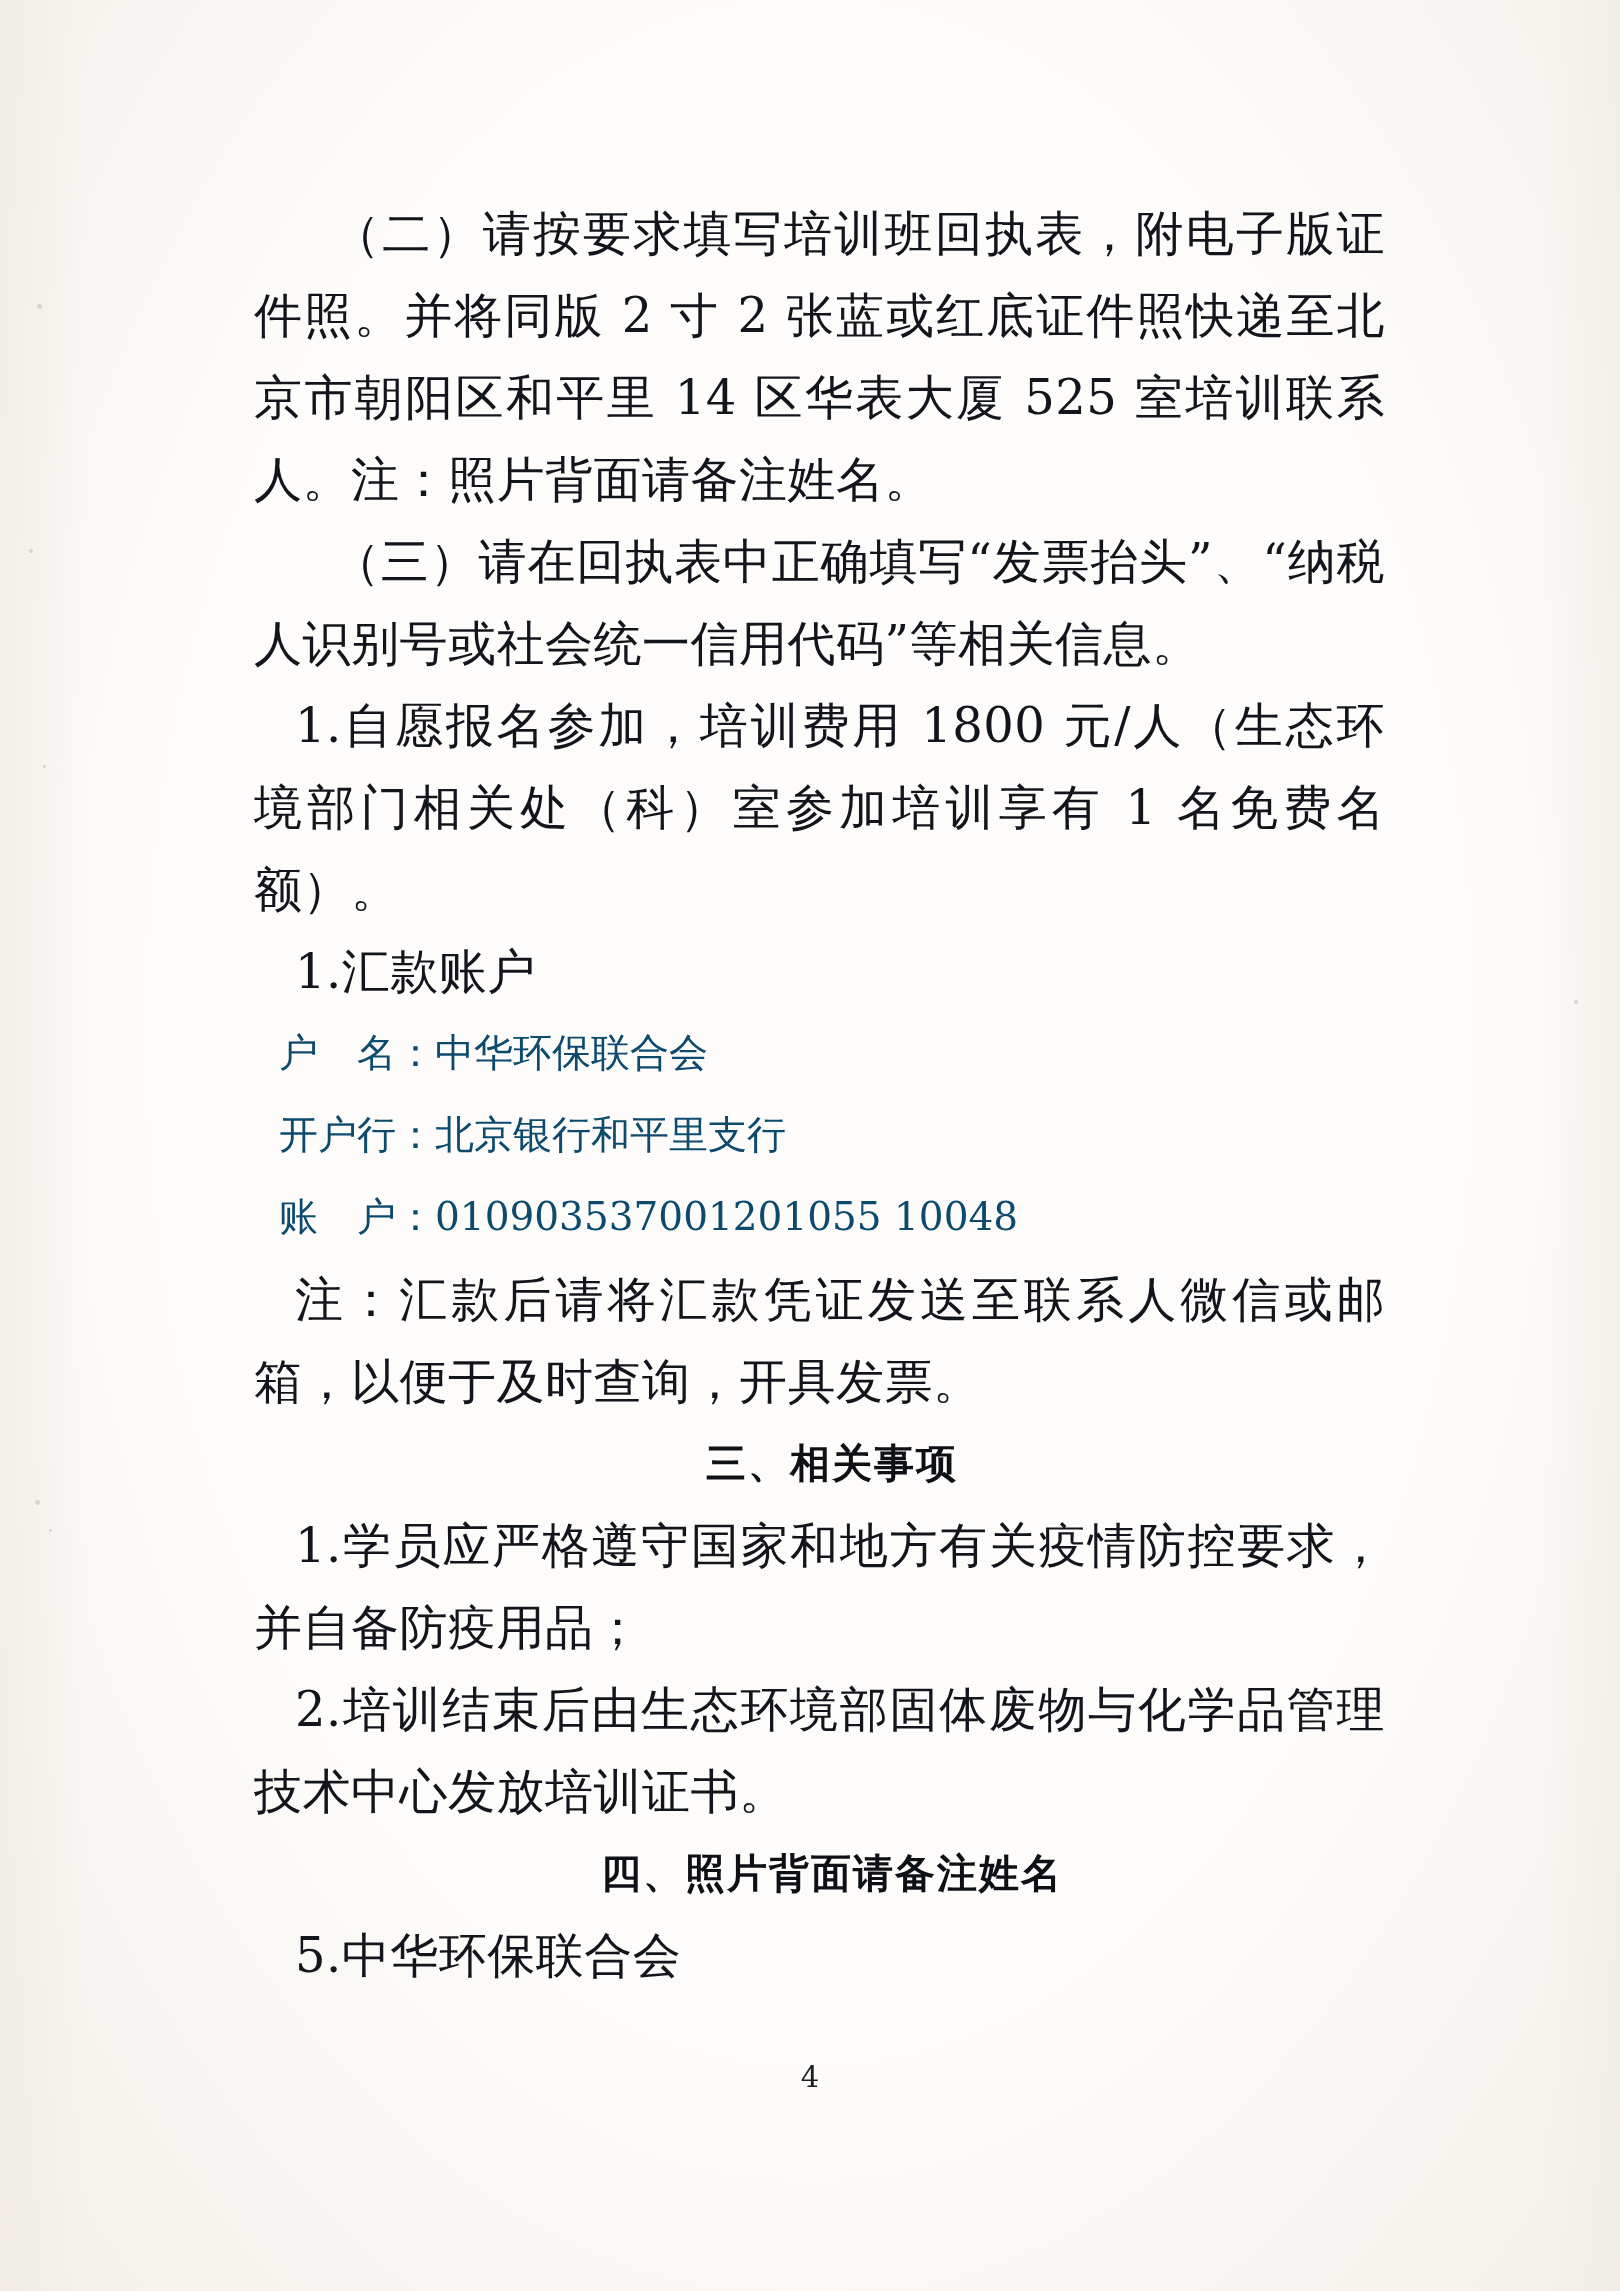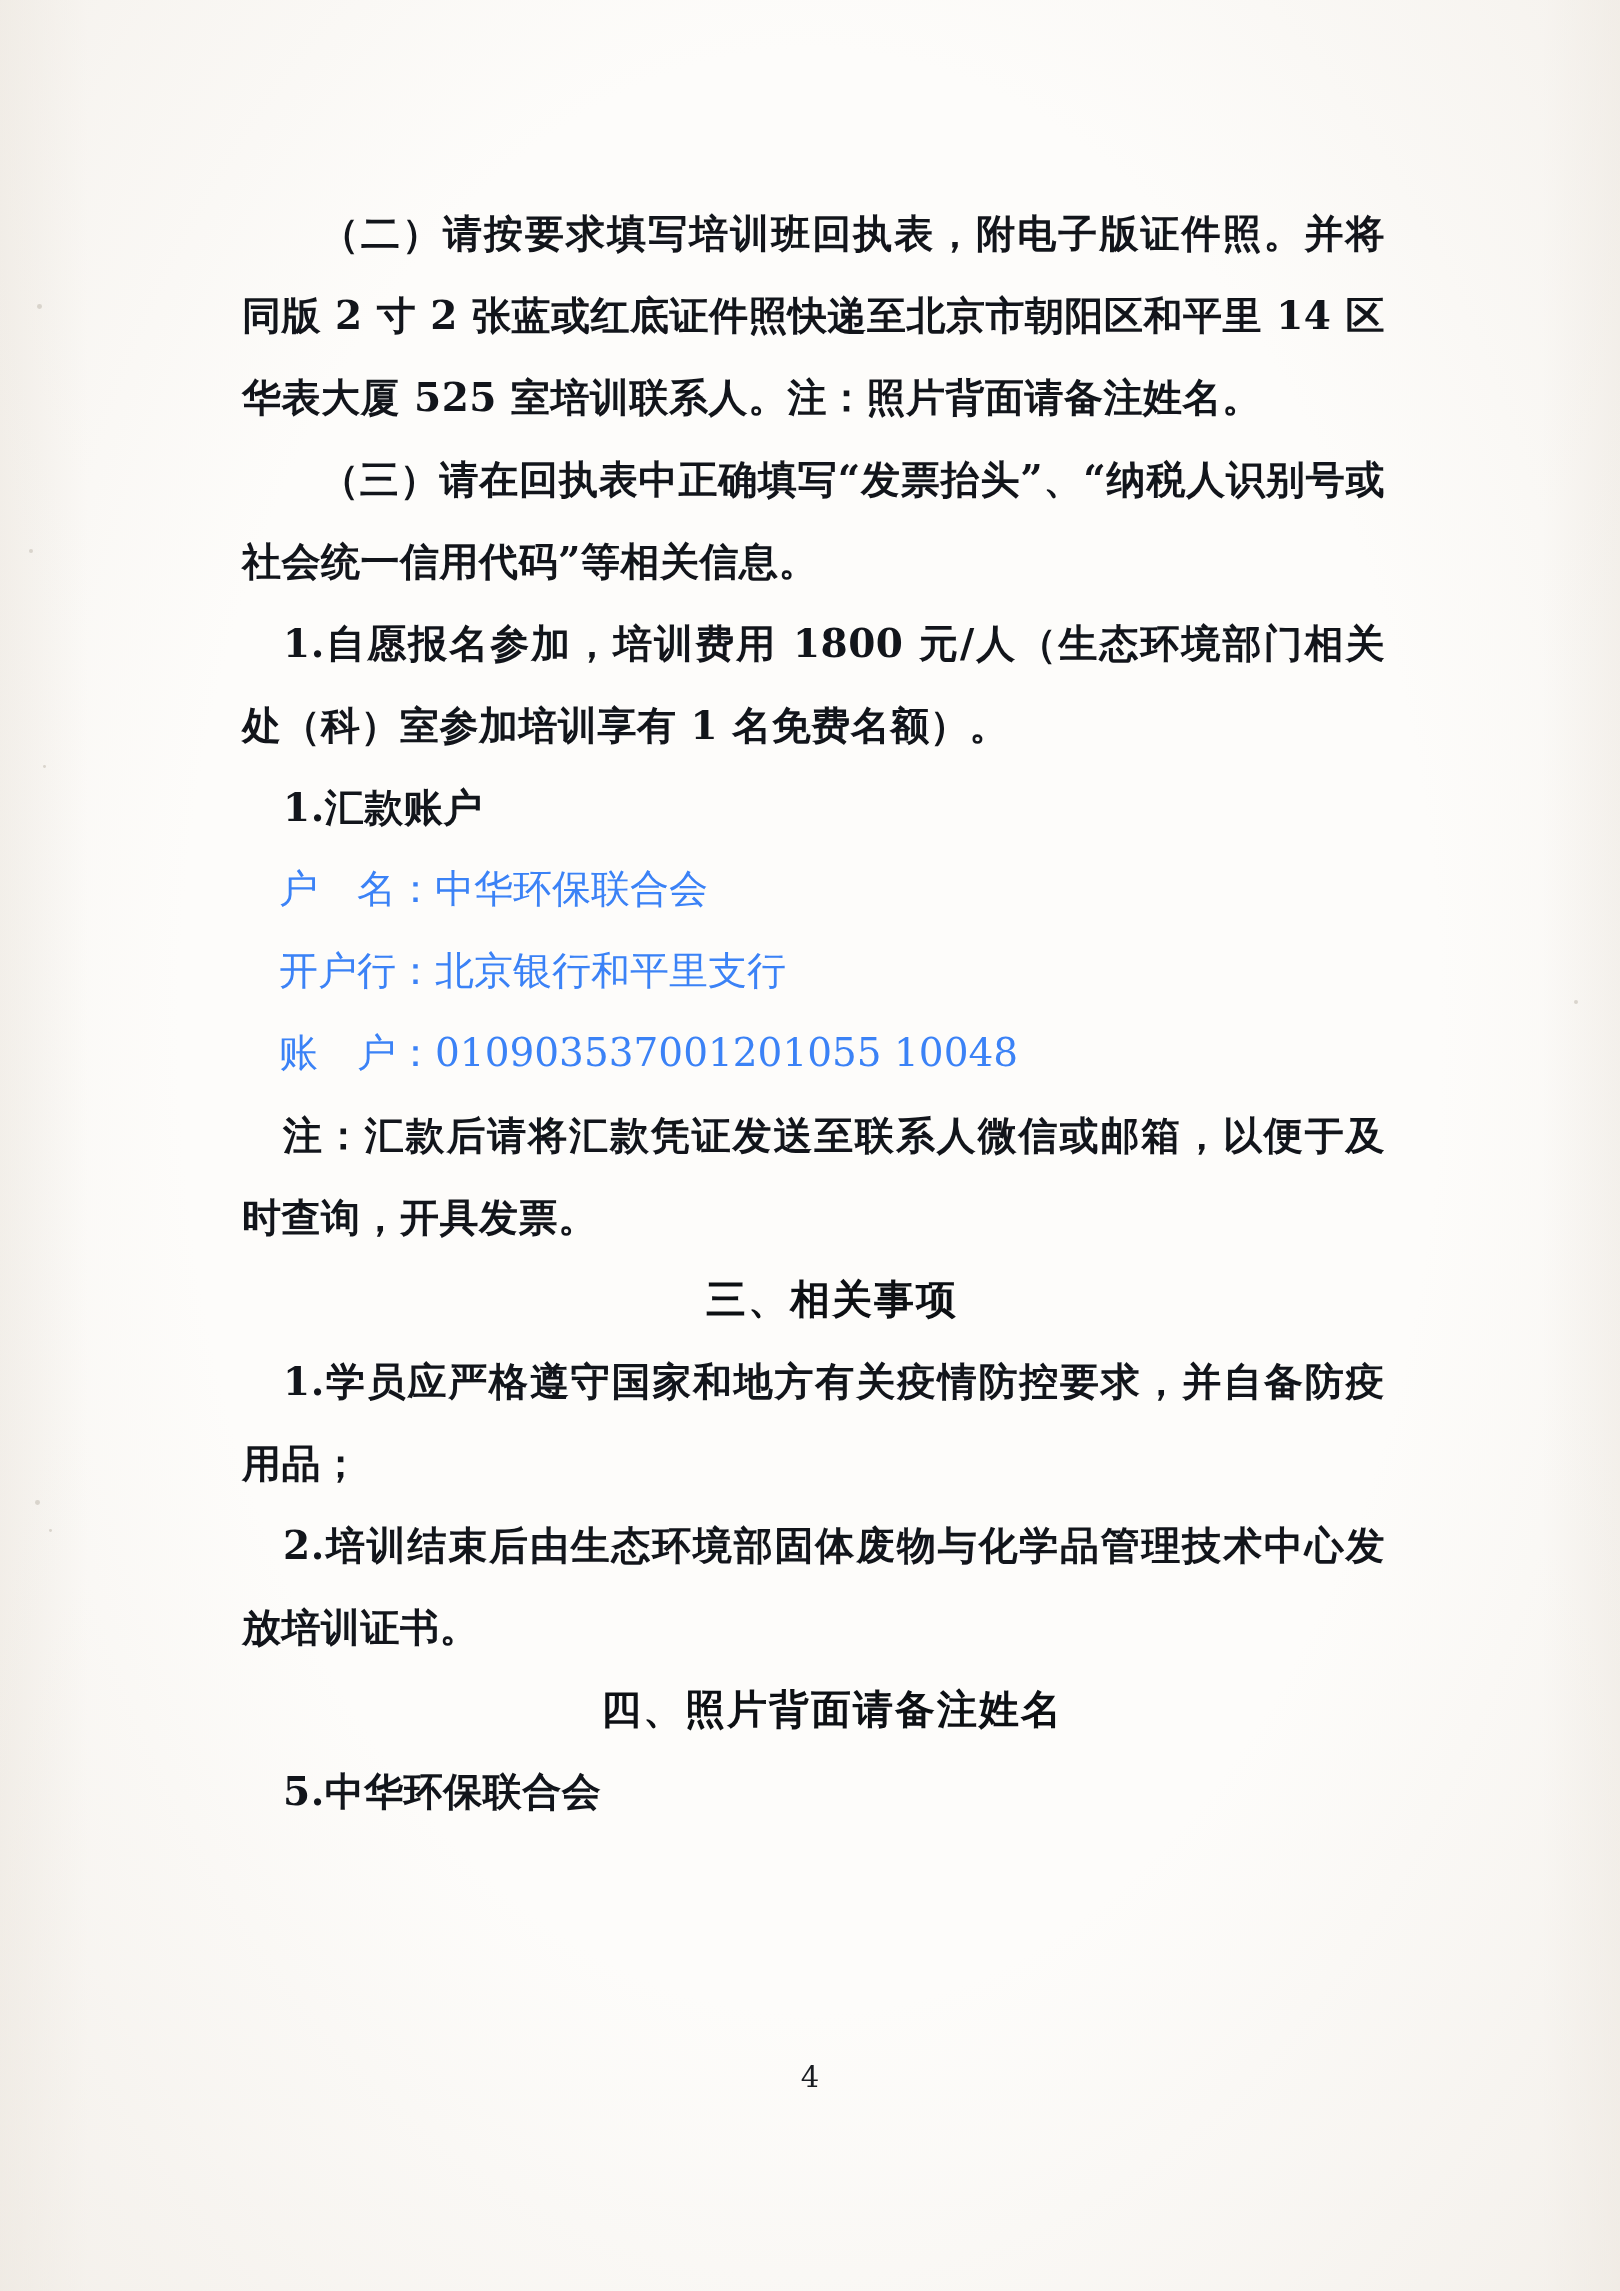--- a/index.html
+++ b/index.html
@@ -27,27 +27,27 @@
       linear-gradient(270deg, rgba(240,236,230,0.6) 0px, rgba(255,255,255,0) 78px);
     pointer-events: none;
   }
   .content {
     position: absolute;
     left: 238px;
     top: 192px;
     width: 1147px;
   }
   .para {
-    font-size: 39px;
+    font-size: 48px;
     line-height: 82px;
     color: #12151b;
     letter-spacing: 0.5px;
     text-align: justify;
-    margin: 0 0 0 4px;
-    font-weight: 700;
+    margin: 0 0 0 16px;
+    font-weight: 400;
   }
   .indent-2 {
     text-indent: 78px;
   }
   .indent-1 {
     text-indent: 41px;
   }
   .heading {
     font-size: 40px;
     line-height: 82px;
@@ -55,21 +55,21 @@
     font-weight: 700;
     text-indent: 41px;
     letter-spacing: 2px;
     margin: 0;
     font-family: "DejaVu Sans", "Liberation Sans", sans-serif;
     text-align: center;
   }
   .label-line {
     font-size: 39px;
     line-height: 82px;
-    color: #3b82f6;
+    color: #0c4a6e;
     text-indent: 41px;
     margin: 0;
   }
   .page-number {
     position: absolute;
     left: 0;
     top: 2060px;
     width: 1620px;
     text-align: center;
     font-size: 29px;

